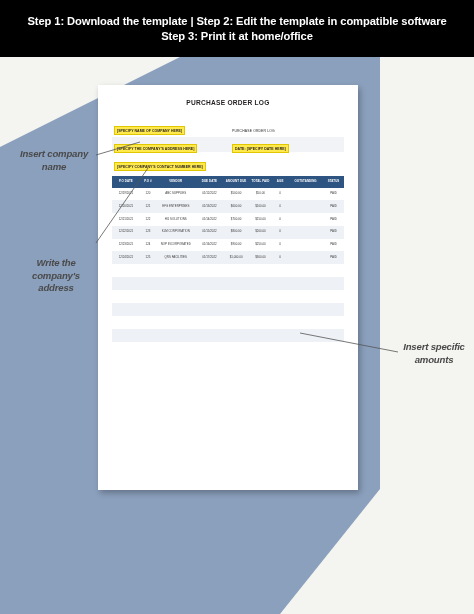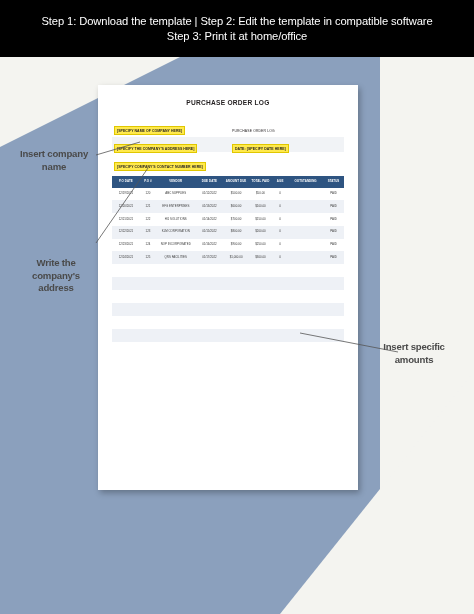--- a/index.html
+++ b/index.html
@@ -12,21 +12,21 @@
 
   
   .banner {
     position:absolute; left:0; top:0; width:474px; height:57px;
     background:#000; color:#fff;
     display:flex; flex-direction:column;
     align-items:center; justify-content:center;
     gap:3px;
   }
   .banner .line {
-    font-size:11.2px; font-weight:normal; letter-spacing:-0.1px;
+    font-size:11.2px; font-weight:bold; letter-spacing:-0.1px;
     white-space:nowrap; text-align:right;
   }
 
   
   .bg-area {
     position:absolute; left:0; top:57px; width:474px; height:557px;
     background:#f4f4f0; overflow:hidden;
   }
   .blue-rect {
     position:absolute; left:0; top:0; width:380px; height:557px;
@@ -89,27 +89,27 @@
   table.po tbody tr.alt td { background:#eef1f6; }
   table.po tbody tr.empty td { height:13px; padding:0; }
 
   .col-podate{width:12%;} .col-ponum{width:7%;} .col-vendor{width:17%;}
   .col-duedate{width:12%;} .col-amount{width:11%;} .col-total{width:10%;}
   .col-age{width:7%;} .col-out{width:15%;} .col-status{width:9%;}
 
   
   .anno {
     position:absolute; color:#4a4a4a;
-    font-size:9.6px; font-weight:bold;
+    font-size:9.6px; font-style:italic; font-weight:bold;
     line-height:1.32; text-align:center;
     letter-spacing:-0.2px;
   }
   .anno-company { left:14px; top:148px; width:80px; }
   .anno-address { left:16px; top:232px; width:80px;margin-top:25px; }
-  .anno-amounts { left:380px; top:341px; width:68px; text-align:center; }
+  .anno-amounts { left:400px; top:341px; width:68px; text-align:center; }
 
   svg.leader { position:absolute; left:0; top:0; width:474px; height:614px; pointer-events:none; }
 </style>
 </head>
 <body>
 
 <div class="banner">
   <div class="line">Step 1: Download the template | Step 2: Edit the template in compatible software</div>
   <div class="line">Step 3: Print it at home/office</div>
 </div>

